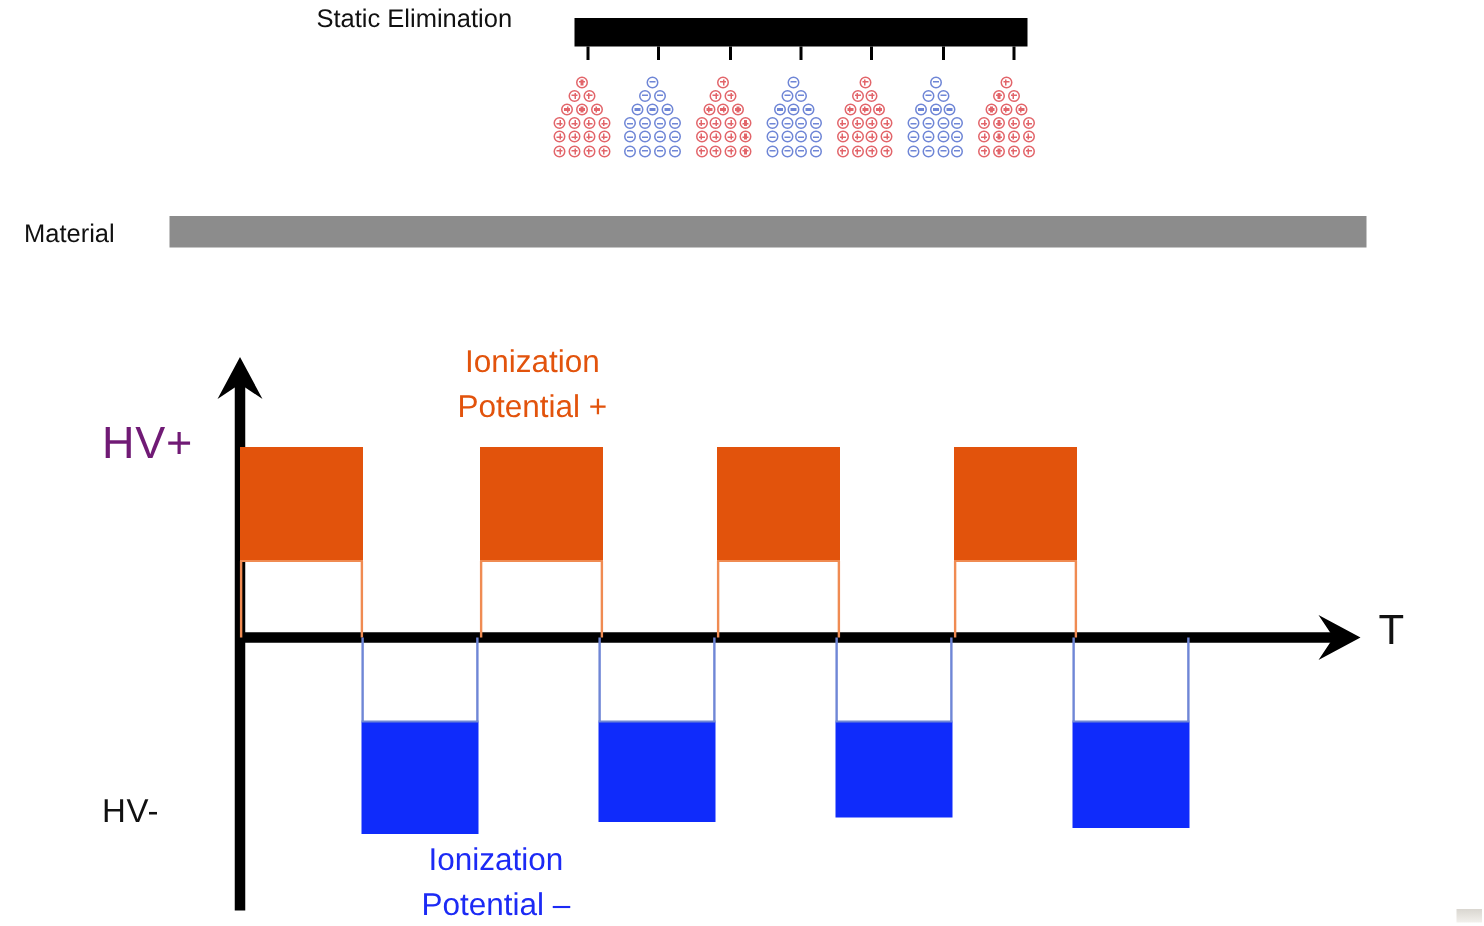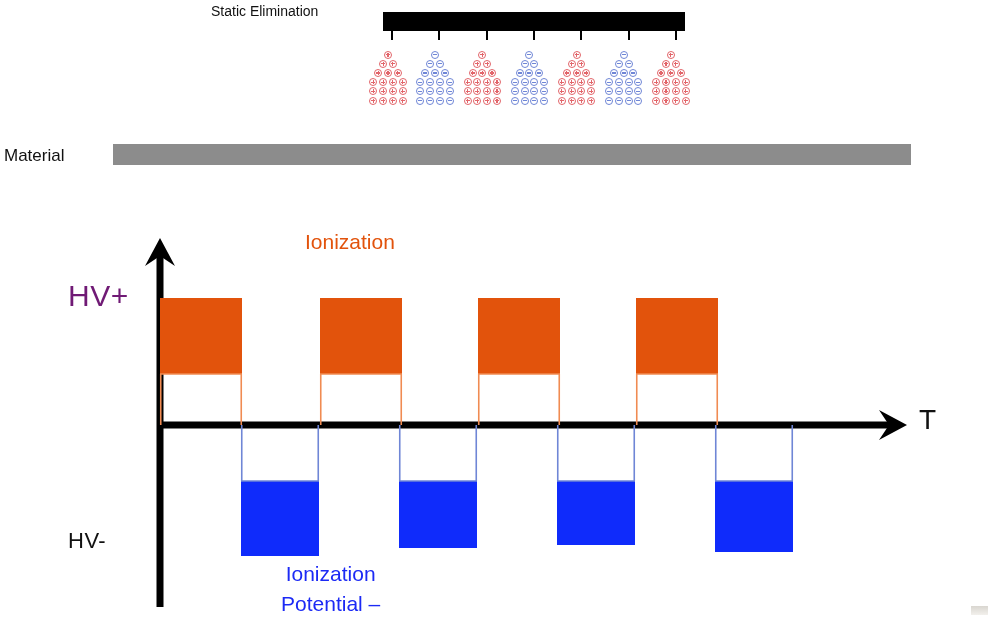--- a/index.html
+++ b/index.html
@@ -9,21 +9,21 @@
     font-family:"Liberation Sans",sans-serif;
     position:relative;
     overflow:hidden;
     -webkit-font-smoothing:antialiased;
   }
   .abs{position:absolute;}
 
   
   #static-elim-label{
     left:211px;top:3px;
-    font-size:14px;color:#111111;
+    font-size:17px;color:#111111;
     white-space:nowrap;
   }
   #emitter-bar{
     left:383px;top:12px;
     width:302px;height:19px;
     background:#000000;
   }
   #emitter-pins{
     left:383px;top:31px;
     width:302px;height:9px;
@@ -62,21 +62,21 @@
   .ion.pos::before{background:#e2656a;}
   .ion.neg::before{background:#6f86d6;}
   
   .ion.pos::after{
     top:1px;bottom:1px;left:50%;width:1.2px;margin-left:-0.6px;
     background:#e2656a;
   }
 
   
   #material-label{
-    left:4px;top:146px;
+    left:16px;top:146px;
     font-size:17px;color:#111111;
   }
   #material-bar{
     left:113px;top:144px;
     width:798px;height:21px;
     background:#8c8c8c;
   }
 
   
   #chart{
@@ -406,20 +406,21 @@
 </svg>
 
 <div class="abs" id="hv-plus-label">HV+</div>
 
 <div class="abs" id="hv-minus-label">HV-</div>
 
 <div class="abs" id="t-label">T</div>
 
 <div class="abs" id="ion-pot-pos-label">
   <span class="lbl-line">Ionization</span>
+  <span class="lbl-line">Potential +</span>
 </div>
 
 <div class="abs" id="ion-pot-neg-label">
   <span class="lbl-line">Ionization</span>
   <span class="lbl-line">Potential –</span>
 </div>
 
 <div class="abs" id="corner-artifact"></div>
 
 </body></html>

